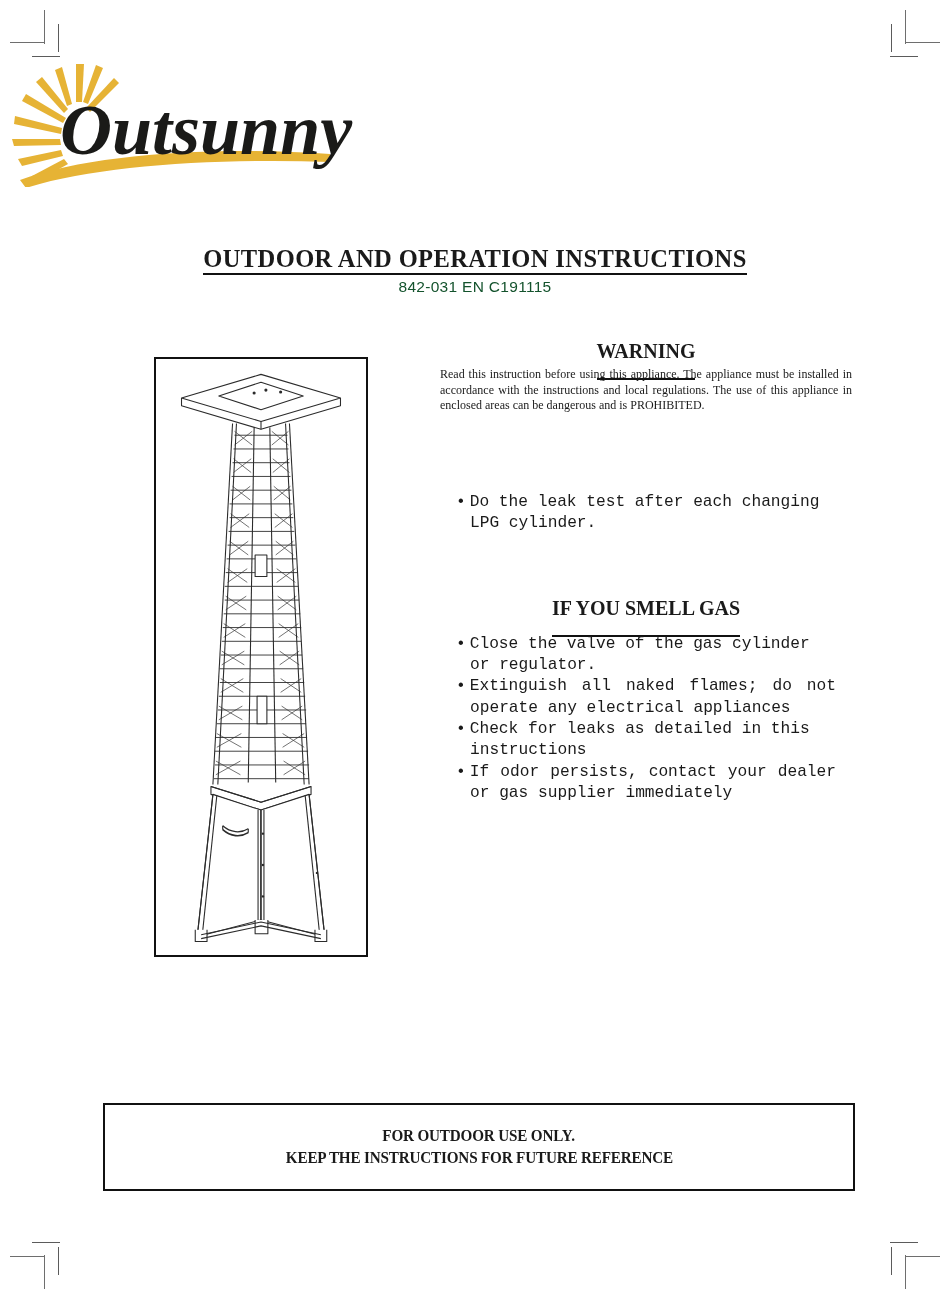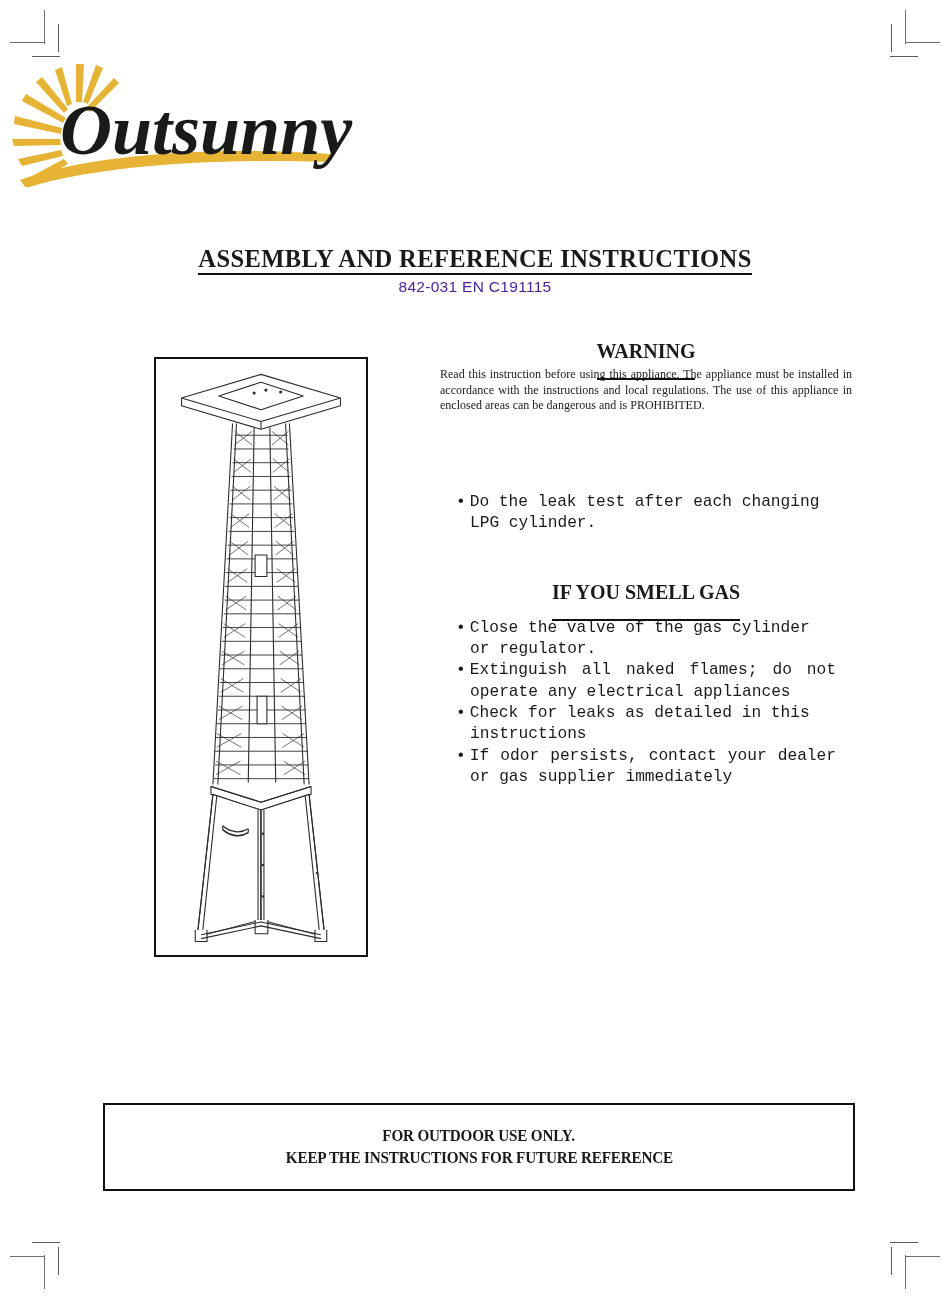--- a/index.html
+++ b/index.html
@@ -77,21 +77,21 @@
     border-bottom: 2px solid #111;
     padding-bottom: 1px;
   }
   .doc-model {
     position: absolute;
     left: 0; right: 0;
     top: 278px;
     text-align: center;
     font-size: 15.5px;
     font-family: "Liberation Sans", sans-serif;
-    color: #4c1d95;
+    color: #14532d;
     letter-spacing: .3px;
   }
 
   
   .figure-box {
     position: absolute;
     left: 154px;
     top: 357px;
     width: 214px;
     height: 600px;
@@ -139,21 +139,21 @@
     padding-left: 14px;
     text-indent: -14px;
     margin-bottom: 0px;
   }
   .bullets li.just { text-align: justify; text-justify: inter-word; }
   .bullets li .bl { margin-right: 4px; }
 
   .gap-a { height: 46px; }
   .gap-b { height: 30px; }
 
-  .smell-head { margin-top: 0; }
+  .smell-head { margin-top: 16px; }
   .smell-list { margin-top: 14px; }
 
   
   .notice {
     position: absolute;
     left: 103px;
     top: 1103px;
     width: 752px;
     height: 88px;
     border: 2px solid #111;
@@ -217,21 +217,21 @@
       </g>
       <g fill="#E6B335">
         <path d="M20,118 C90,92 215,84 330,92 L330,100 C215,96 95,104 26,126 Z"></path>
       </g>
       <text x="60" y="92" font-family="'Liberation Serif', serif" font-size="72" font-weight="bold" font-style="italic" fill="#1A1A18">Outsunny</text>
     </svg>
   </div>
 </div>
 
 <h1 class="doc-title">
-  <span>ASSEMBLY AND REFERENCE INSTRUCTIONS</span>
+  <span>OUTDOOR AND OPERATION INSTRUCTIONS</span>
 </h1>
 <div class="doc-model">842-031   EN    C191115</div>
 
 <div class="figure-box">
   <svg viewBox="0 0 214 600" xmlns="http://www.w3.org/2000/svg" aria-hidden="true">
     <g fill="none" stroke="#2b2b2b" stroke-width="1.1" stroke-linejoin="round">
 
       <polygon points="107,12 188,36 107,60 26,36" fill="#ffffff"></polygon>
       <polygon points="107,20 150,34 107,48 64,34" fill="#ffffff"></polygon>
       <path d="M26,36 L26,44 L107,68 L188,44 L188,36"></path>

